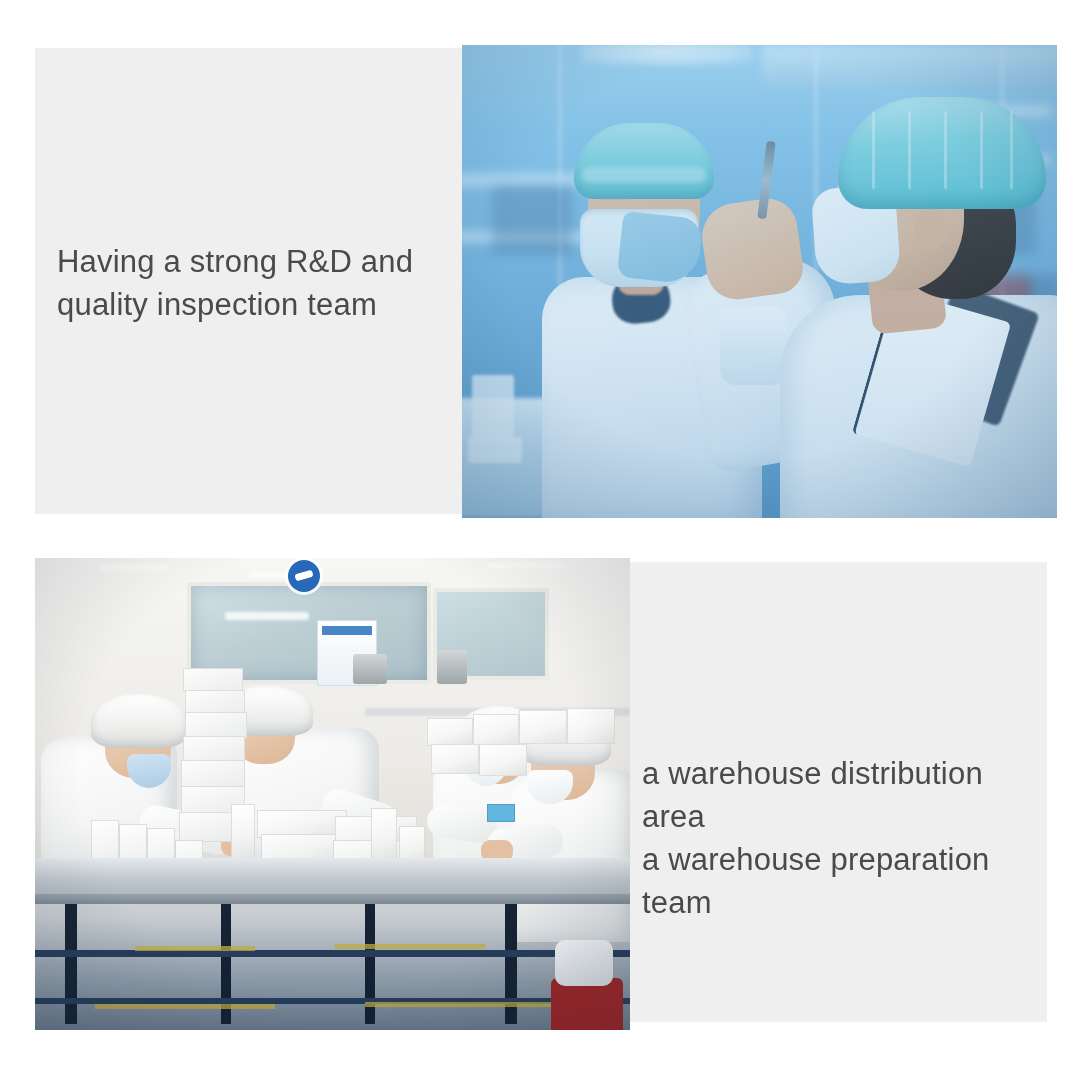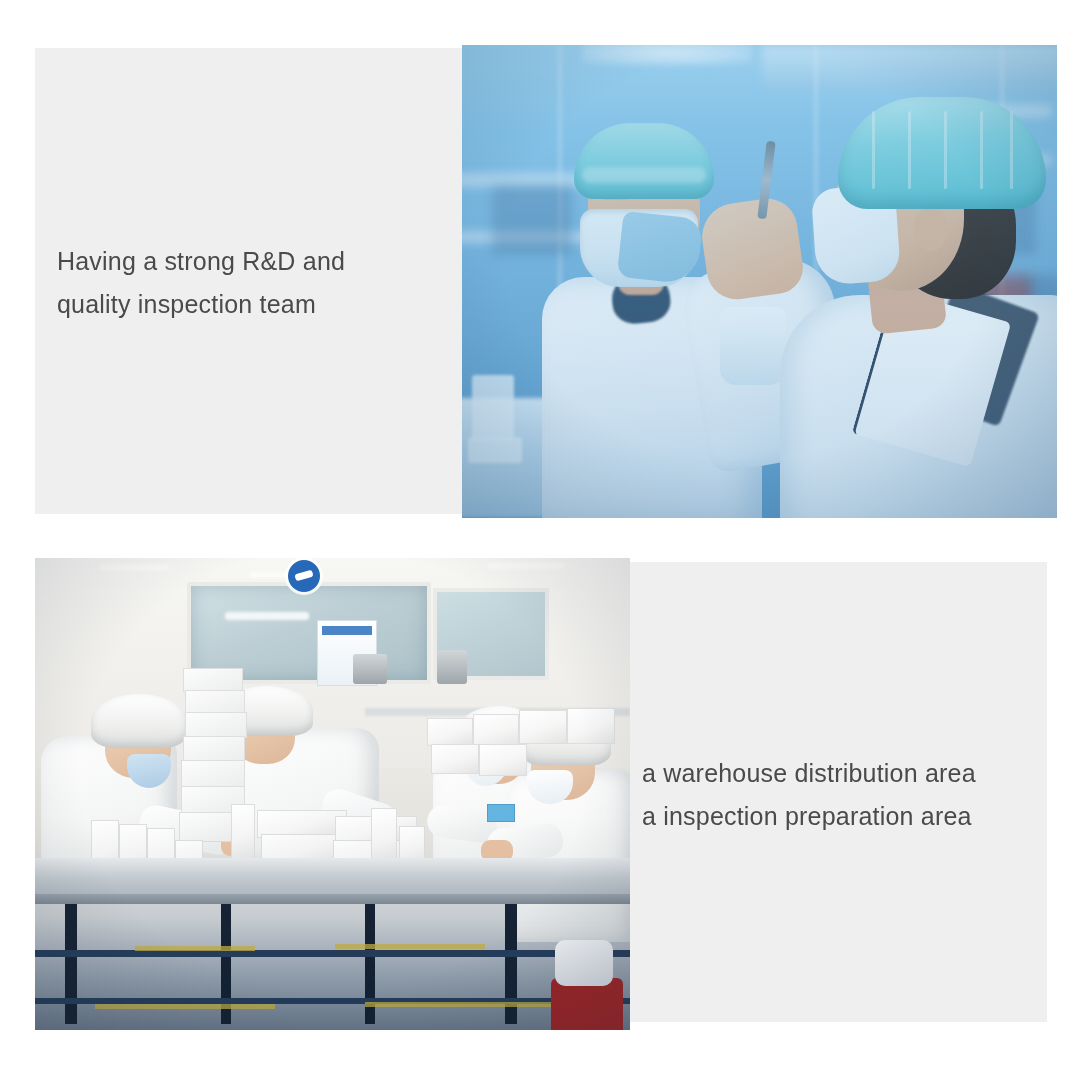--- a/index.html
+++ b/index.html
@@ -12,21 +12,21 @@
   .canvas{position:relative;width:1080px;height:1080px;background:#fff;}
 
   
   .panel{position:absolute;background:#efefef;}
   .photo{position:absolute;overflow:hidden;background:#cfd8de;}
 
   
   .caption{
     position:absolute;
     color:#4a4a4a;
-    font-size:25px;
+    font-size:31px;
     line-height:43px;
     letter-spacing:.2px;
     white-space:pre-line;
     font-weight:400;
   }
 
   
   #photo-lab{left:462px;top:45px;width:595px;height:473px;}
   #photo-lab .bg{
     position:absolute;inset:0;
@@ -398,21 +398,21 @@
       <div class="pleat" style="left:172px;"></div>
     </div>
 
     <div class="tint"></div>
     <div class="vign"></div>
   </div>
 
   <div class="panel" id="panel-bottom" style="left:630px;top:562px;width:417px;height:460px;"></div>
 
   <div class="caption" id="caption-bottom" style="left:642px;top:752px;width:400px;">a warehouse distribution area
-a inspection preparation area</div>
+a warehouse preparation team</div>
 
   <div class="photo" id="photo-wh">
     <div class="bg"></div>
     <div class="wall"></div>
 
     <div class="ceil-lamp" style="left:64px;top:6px;width:70px;height:7px;"></div>
     <div class="ceil-lamp" style="left:214px;top:14px;width:56px;height:6px;"></div>
     <div class="ceil-lamp" style="left:452px;top:4px;width:78px;height:7px;"></div>
 
     <div class="window">

